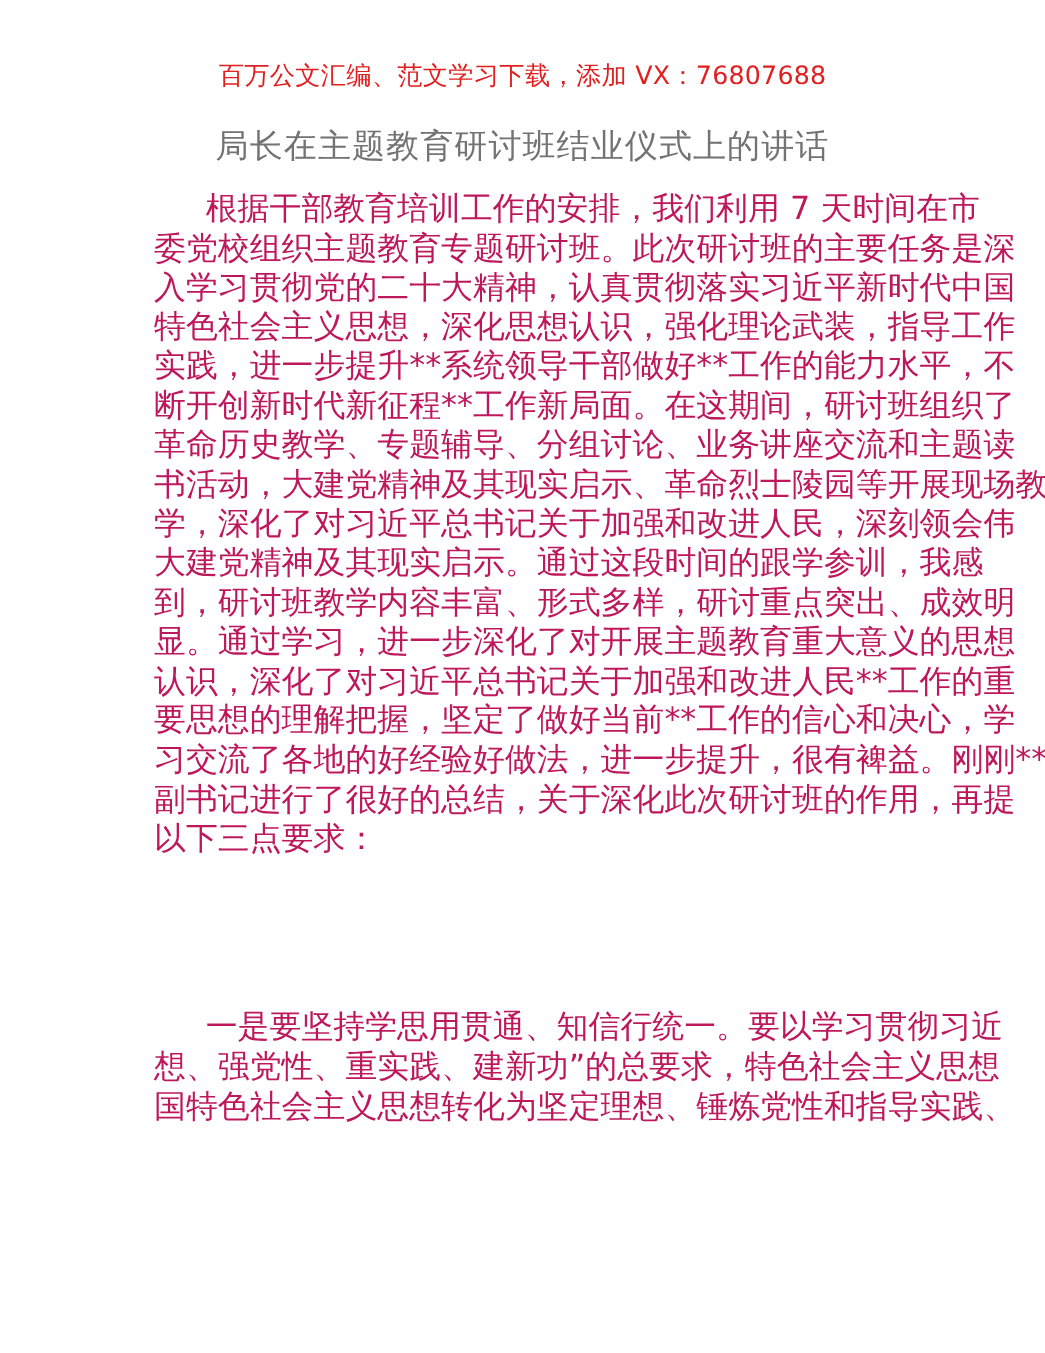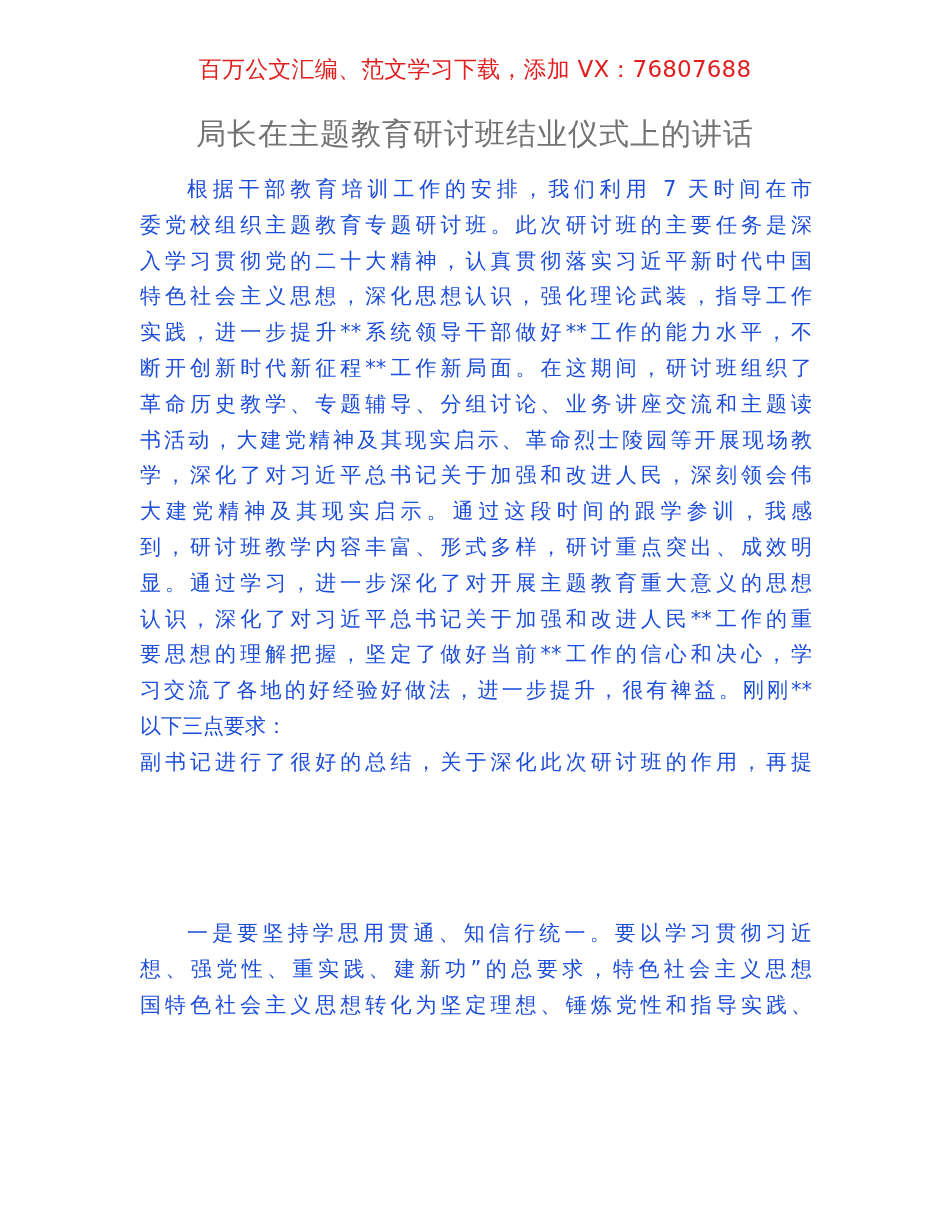--- a/index.html
+++ b/index.html
@@ -46,25 +46,25 @@
     }
     .body-text {
       position: absolute;
       left: 140px;
       width: 672px;
     }
     .line {
       display: block;
       height: 35.8px;
       line-height: 35.8px;
-      font-size: 21px;
+      font-size: 29px;
       white-space: nowrap;
       text-align: justify;
       text-align-last: justify;
-      color: #1d4ed8;
+      color: #be185d;
     }
     .line.last {
       text-align-last: left;
     }
     .line.indent {
       padding-left: 47px;
     }
     #p1 { top: 172px; }
     #p2 { top: 916px; }
   </style>
@@ -84,22 +84,22 @@
     <span class="line">断开创新时代新征程**工作新局面。在这期间，研讨班组织了</span>
     <span class="line">革命历史教学、专题辅导、分组讨论、业务讲座交流和主题读</span>
     <span class="line">书活动，大建党精神及其现实启示、革命烈士陵园等开展现场教</span>
     <span class="line">学，深化了对习近平总书记关于加强和改进人民，深刻领会伟</span>
     <span class="line">大建党精神及其现实启示。通过这段时间的跟学参训，我感</span>
     <span class="line">到，研讨班教学内容丰富、形式多样，研讨重点突出、成效明</span>
     <span class="line">显。通过学习，进一步深化了对开展主题教育重大意义的思想</span>
     <span class="line">认识，深化了对习近平总书记关于加强和改进人民**工作的重</span>
     <span class="line">要思想的理解把握，坚定了做好当前**工作的信心和决心，学</span>
     <span class="line">习交流了各地的好经验好做法，进一步提升，很有裨益。刚刚**</span>
+    <span class="line">副书记进行了很好的总结，关于深化此次研讨班的作用，再提</span>
     <span class="line last">以下三点要求：</span>
-    <span class="line">副书记进行了很好的总结，关于深化此次研讨班的作用，再提</span>
   </div>
 
   <div class="body-text" id="p2">
     <span class="line indent">一是要坚持学思用贯通、知信行统一。要以学习贯彻习近</span>
     <span class="line">想、强党性、重实践、建新功”的总要求，特色社会主义思想</span>
     <span class="line">国特色社会主义思想转化为坚定理想、锤炼党性和指导实践、</span>
   </div>
 </div>
 
 </body></html>

